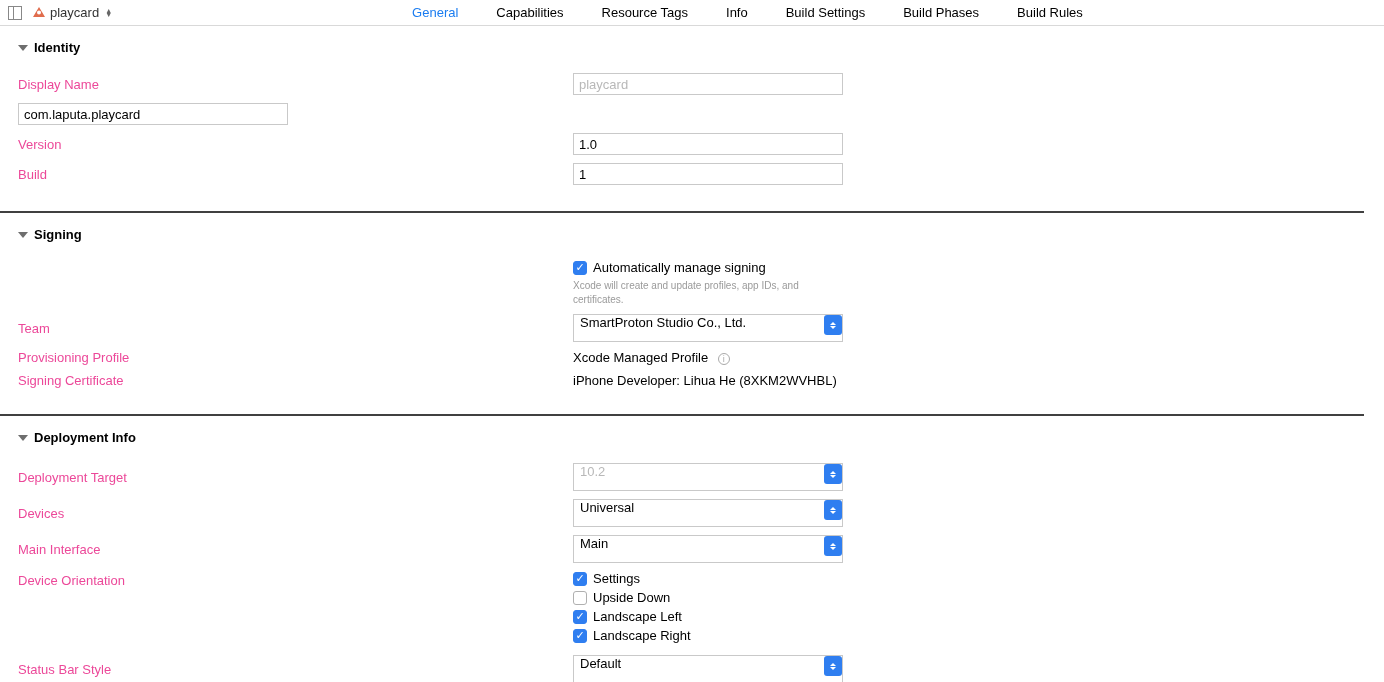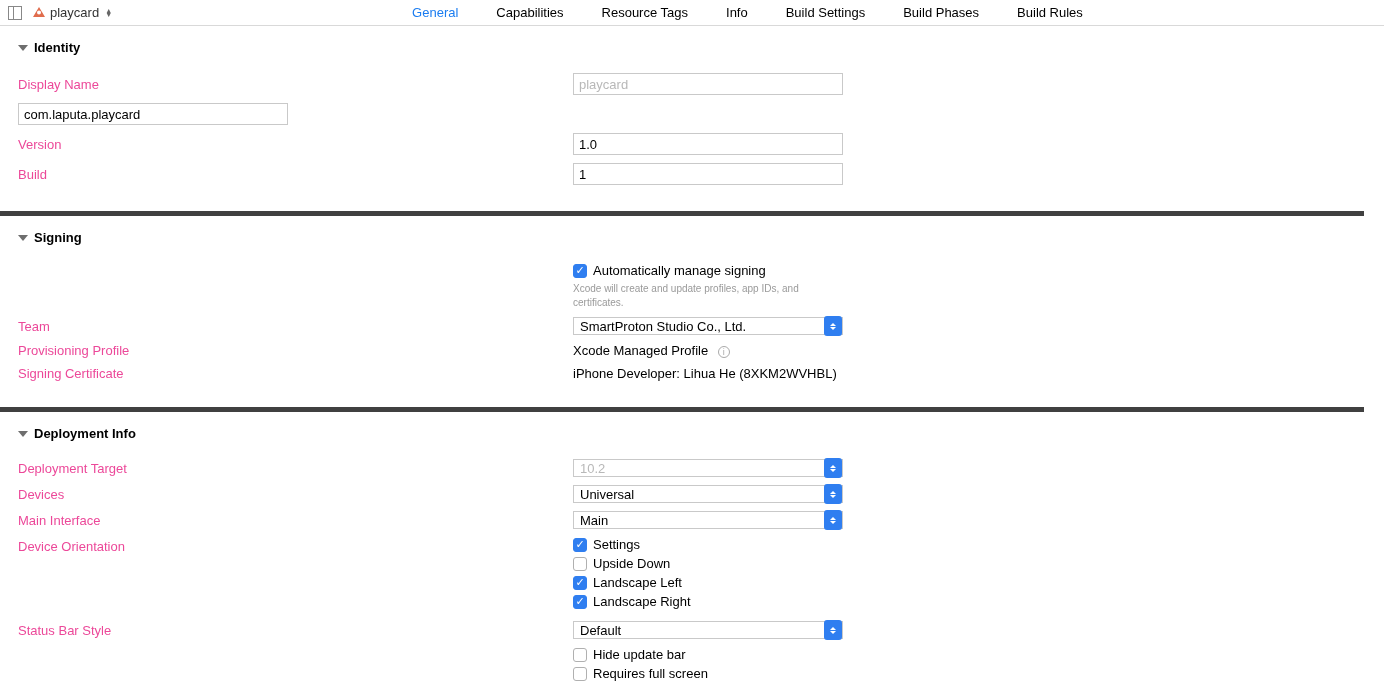--- a/index.html
+++ b/index.html
@@ -47,21 +47,21 @@
     margin-left: 300px;
     gap: 38px;
   }
   .tab {
     color: #000;
     cursor: default;
     padding: 20px 0;
   }
   .tab.active { color: #1a7cf0; }
   .section {
-    border-bottom: 5px solid #404040;
+    border-bottom: 2px solid #404040;
     padding: 14px 0 18px 18px;
     margin-right: 20px;
   }
   .section-header {
     display: flex;
     align-items: center;
     gap: 6px;
     font-weight: bold;
     font-size: 13px;
     color: #000;
@@ -93,24 +93,24 @@
     height: 22px;
     border: 1px solid #c9c9c9;
     padding: 0 5px;
     font-size: 13px;
     color: #000;
     background: #fff;
   }
   input.text::placeholder { color: #b8b8b8; }
   .select {
     width: 100%;
-    height: 18px;
+    height: 28px;
     border: 1px solid #c9c9c9;
     display: flex;
-    align-items: center;
+    align-items: flex-start;
     justify-content: space-between;
     padding-left: 6px;
     background: #fff;
   }
   .select-btn {
     width: 18px; height: 20px;
     background: #2f7ef0;
     border-radius: 3px;
     display:flex;flex-direction:column;align-items:center;justify-content:center;
     gap:1px;

